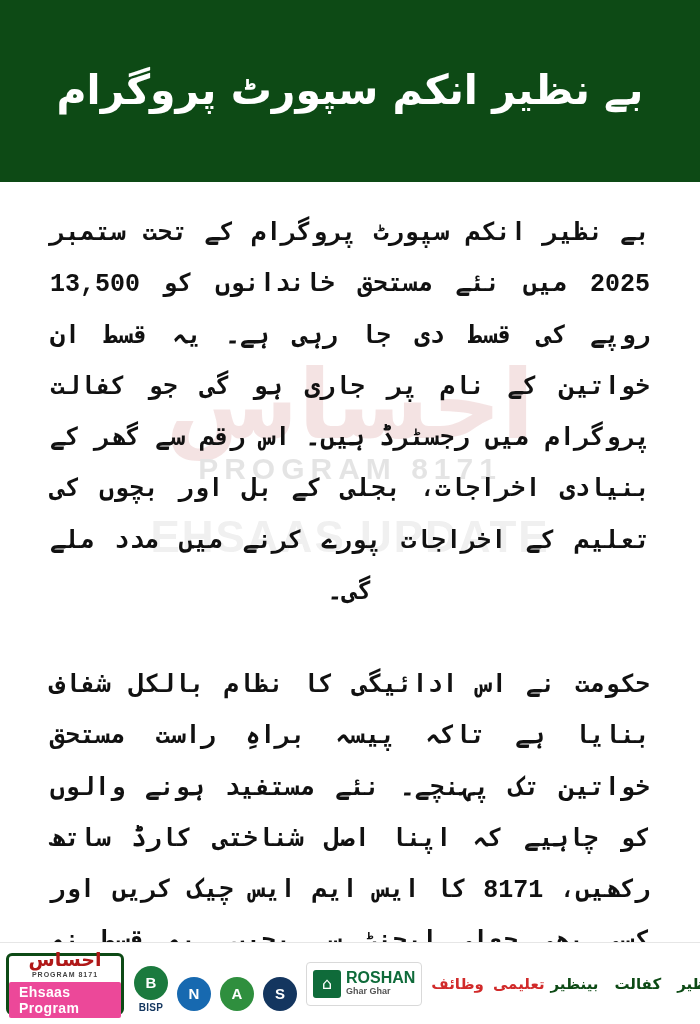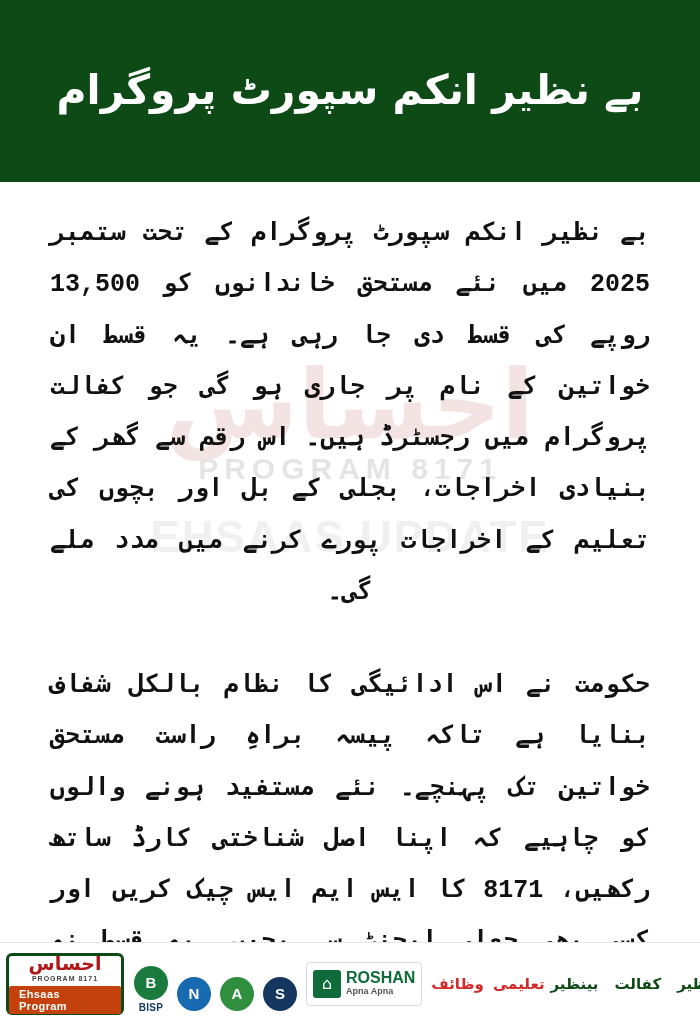--- a/index.html
+++ b/index.html
@@ -148,23 +148,23 @@
   .ehsaas-sub {
     font-size: 7px;
     font-weight: 700;
     color: #444;
     letter-spacing: 1px;
     margin-top: 2px;
     font-family: "Liberation Sans", sans-serif;
   }
   .ehsaas-band {
     margin-top: 4px;
-    background: #c2410c;
+    background: #ec4899;
     color: #fff;
-    font-size: 11px;
+    font-size: 14px;
     font-weight: 700;
     padding: 2px 10px;
     border-radius: 2px;
     letter-spacing: 0.4px;
     font-family: "Liberation Sans", sans-serif;
   }
 
   .partner-strip {
     display: flex;
     align-items: center;
@@ -304,21 +304,21 @@
 
     <div class="partner">
       <div class="p-mark" style="background:#14365f">S</div>
       <div class="p-label"></div>
     </div>
 
     <div class="roshan-box">
       <div class="roshan-icon">⌂</div>
       <div class="roshan-text">
         <div class="roshan-t1">ROSHAN</div>
-        <div class="roshan-t2">Apna Apna</div>
+        <div class="roshan-t2">Ghar Ghar</div>
       </div>
     </div>
 
     <div class="urdu-tag tag-wazaif">وظائف</div>
     <div class="urdu-tag tag-taleemi">تعلیمی</div>
   </div>
 
   <div class="footer-right">
     <div class="urdu-tag tag-benazir">بینظیر</div>
     <div class="urdu-tag tag-kafalat">کفالت</div>

